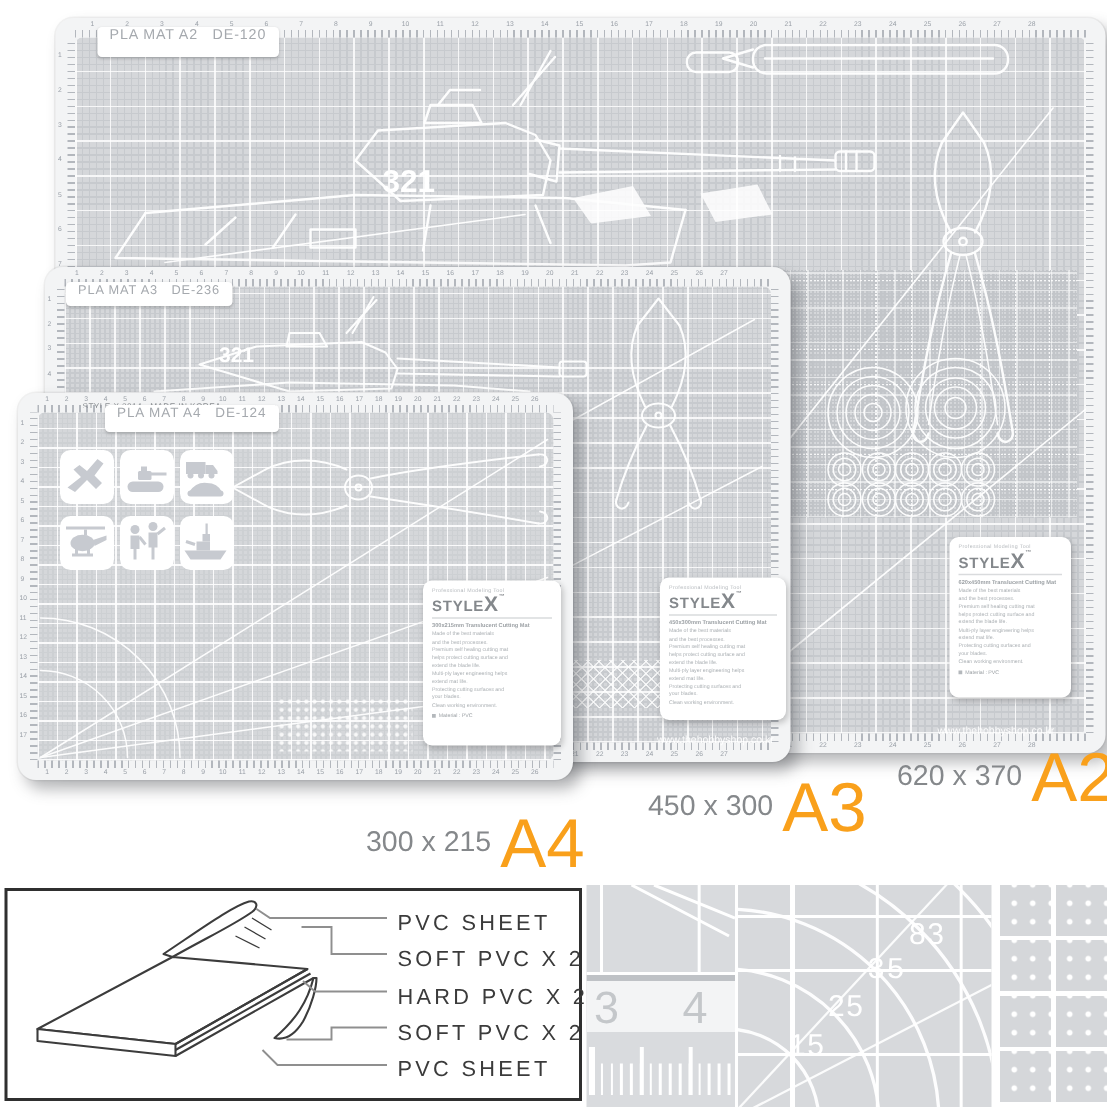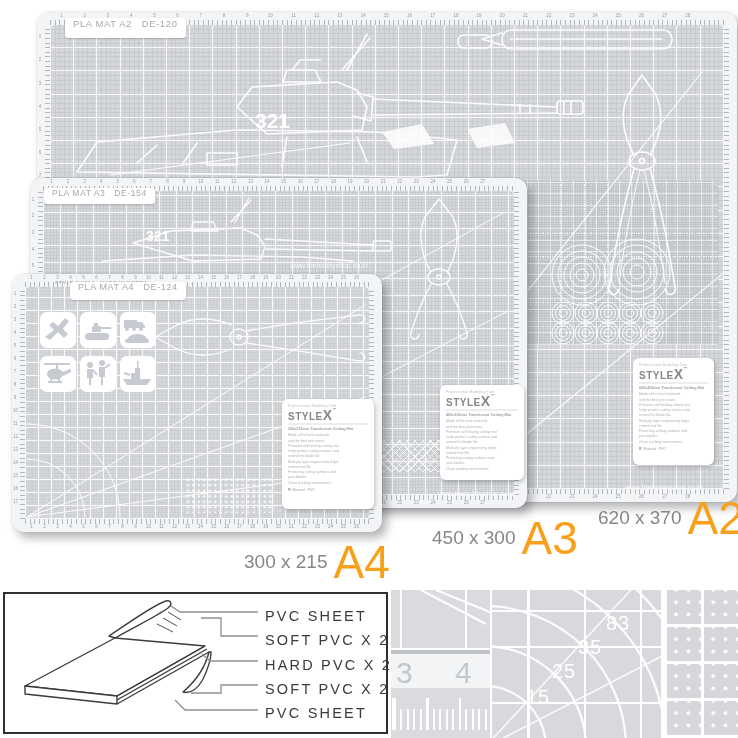--- a/index.html
+++ b/index.html
@@ -20,21 +20,21 @@
       repeating-linear-gradient(0deg,rgba(255,255,255,.85) 0 1px,transparent 1px 16.6px),
       repeating-linear-gradient(90deg,#c7cace 0 1px,transparent 1px 3.32px),
       repeating-linear-gradient(0deg,#c7cace 0 1px,transparent 1px 3.32px);}
   .surf-a4{background-image:
       repeating-linear-gradient(90deg,rgba(255,255,255,.9) 0 1px,transparent 1px 13px),
       repeating-linear-gradient(0deg,rgba(255,255,255,.9) 0 1px,transparent 1px 13px),
       repeating-linear-gradient(90deg,#cdd0d3 0 1px,transparent 1px 3.25px),
       repeating-linear-gradient(0deg,#cdd0d3 0 1px,transparent 1px 3.25px);}
   #mat-a2{left:37px;top:12px;width:700px;height:490px;z-index:1;}
   #mat-a3{left:30px;top:178px;width:497px;height:330px;z-index:2;}
-  #mat-a4{left:12px;top:274px;width:370px;height:258px;z-index:3;}
+  #mat-a4{left:12px;top:262px;width:370px;height:258px;z-index:3;}
 
   .art{position:absolute;inset:13px;pointer-events:none;}
   .patch{position:absolute;}
   .patch.fine{background-image:
       repeating-linear-gradient(90deg,rgba(255,255,255,.55) 0 1px,transparent 1px 11.6px),
       repeating-linear-gradient(0deg,rgba(255,255,255,.55) 0 1px,transparent 1px 11.6px),
       repeating-linear-gradient(90deg,#c2c5c9 0 1px,transparent 1px 2.4px),
       repeating-linear-gradient(0deg,#c2c5c9 0 1px,transparent 1px 2.4px);}
   .patch.hatch{background-image:
       repeating-linear-gradient(45deg,rgba(255,255,255,.75) 0 1px,transparent 1px 5.5px),
@@ -118,21 +118,21 @@
   .t1tmin{position:absolute;left:0;top:119px;width:99px;height:21px;
       background:repeating-linear-gradient(90deg,#fff 0 1.8px,transparent 1.8px 6.5px);background-position:3px 0;}
   #tile2{left:492px;width:169px;background:#d7d9dc;
       background-image:repeating-linear-gradient(90deg,#fff 0 2px,transparent 2px 56px),
                        repeating-linear-gradient(0deg,#fff 0 2px,transparent 2px 56px);
       background-position:36px 22px;}
   #tile2 svg{position:absolute;left:0;top:0;}
   .arcnums span{position:absolute;font-size:20px;color:#fff;letter-spacing:1px;}
   .arcnums span:nth-child(1){left:34px;top:96px;}
   .arcnums span:nth-child(2){left:60px;top:70px;}
-  .arcnums span:nth-child(3){left:86px;top:46px;}
+  .arcnums span:nth-child(3){left:86px;top:46px;font-family:Liberation Mono, monospace;}
   .arcnums span:nth-child(4){left:114px;top:22px;}
   #tile3{left:664px;width:74px;background:#d5d7da;
       background-image:repeating-linear-gradient(90deg,#fff 0 3px,transparent 3px 37px),
                        repeating-linear-gradient(0deg,#fff 0 3px,transparent 3px 37px),
                        radial-gradient(circle,#fff 1.6px,transparent 2.2px);
       background-size:auto,auto,12.33px 12.33px;
       background-position:0 0,0 0,6px 6px;}
 
   svg text{font-family:"Liberation Sans","DejaVu Sans",sans-serif;}
 </style>
@@ -477,21 +477,21 @@
           <circle cx="396" cy="86" r="2"></circle>
           <path d="M388,93 C378,112 372,128 368,142"></path>
           <path d="M404,93 C414,112 420,128 424,142"></path>
           <path d="M368,142 c-2,6 6,9 8,2 M424,142 c2,6 -6,9 -8,2"></path>
         </g>
       </g>
       <text x="103" y="50" font-size="14" font-weight="bold" fill="#fff">321</text>
     </svg>
 
     <div class="header-tab" id="hdr-a3">
-      <span>PLA MAT A3   DE-154</span>
+      <span>PLA MAT A3   DE-236</span>
     </div>
 
     <div class="wm-grid" style="left:260px;top:84px;">www.thehobbyshop.co.kr</div>
 
     <div class="card" id="card-a3">
       <div class="ci">
         <div class="tag">Professional Modeling Tool</div>
         <div class="logo"><span>STYLE</span><span class="x">X</span><span class="tm">™</span></div>
         <div class="rule"></div>
         <div class="dims">450x300mm Translucent Cutting Mat</div>

